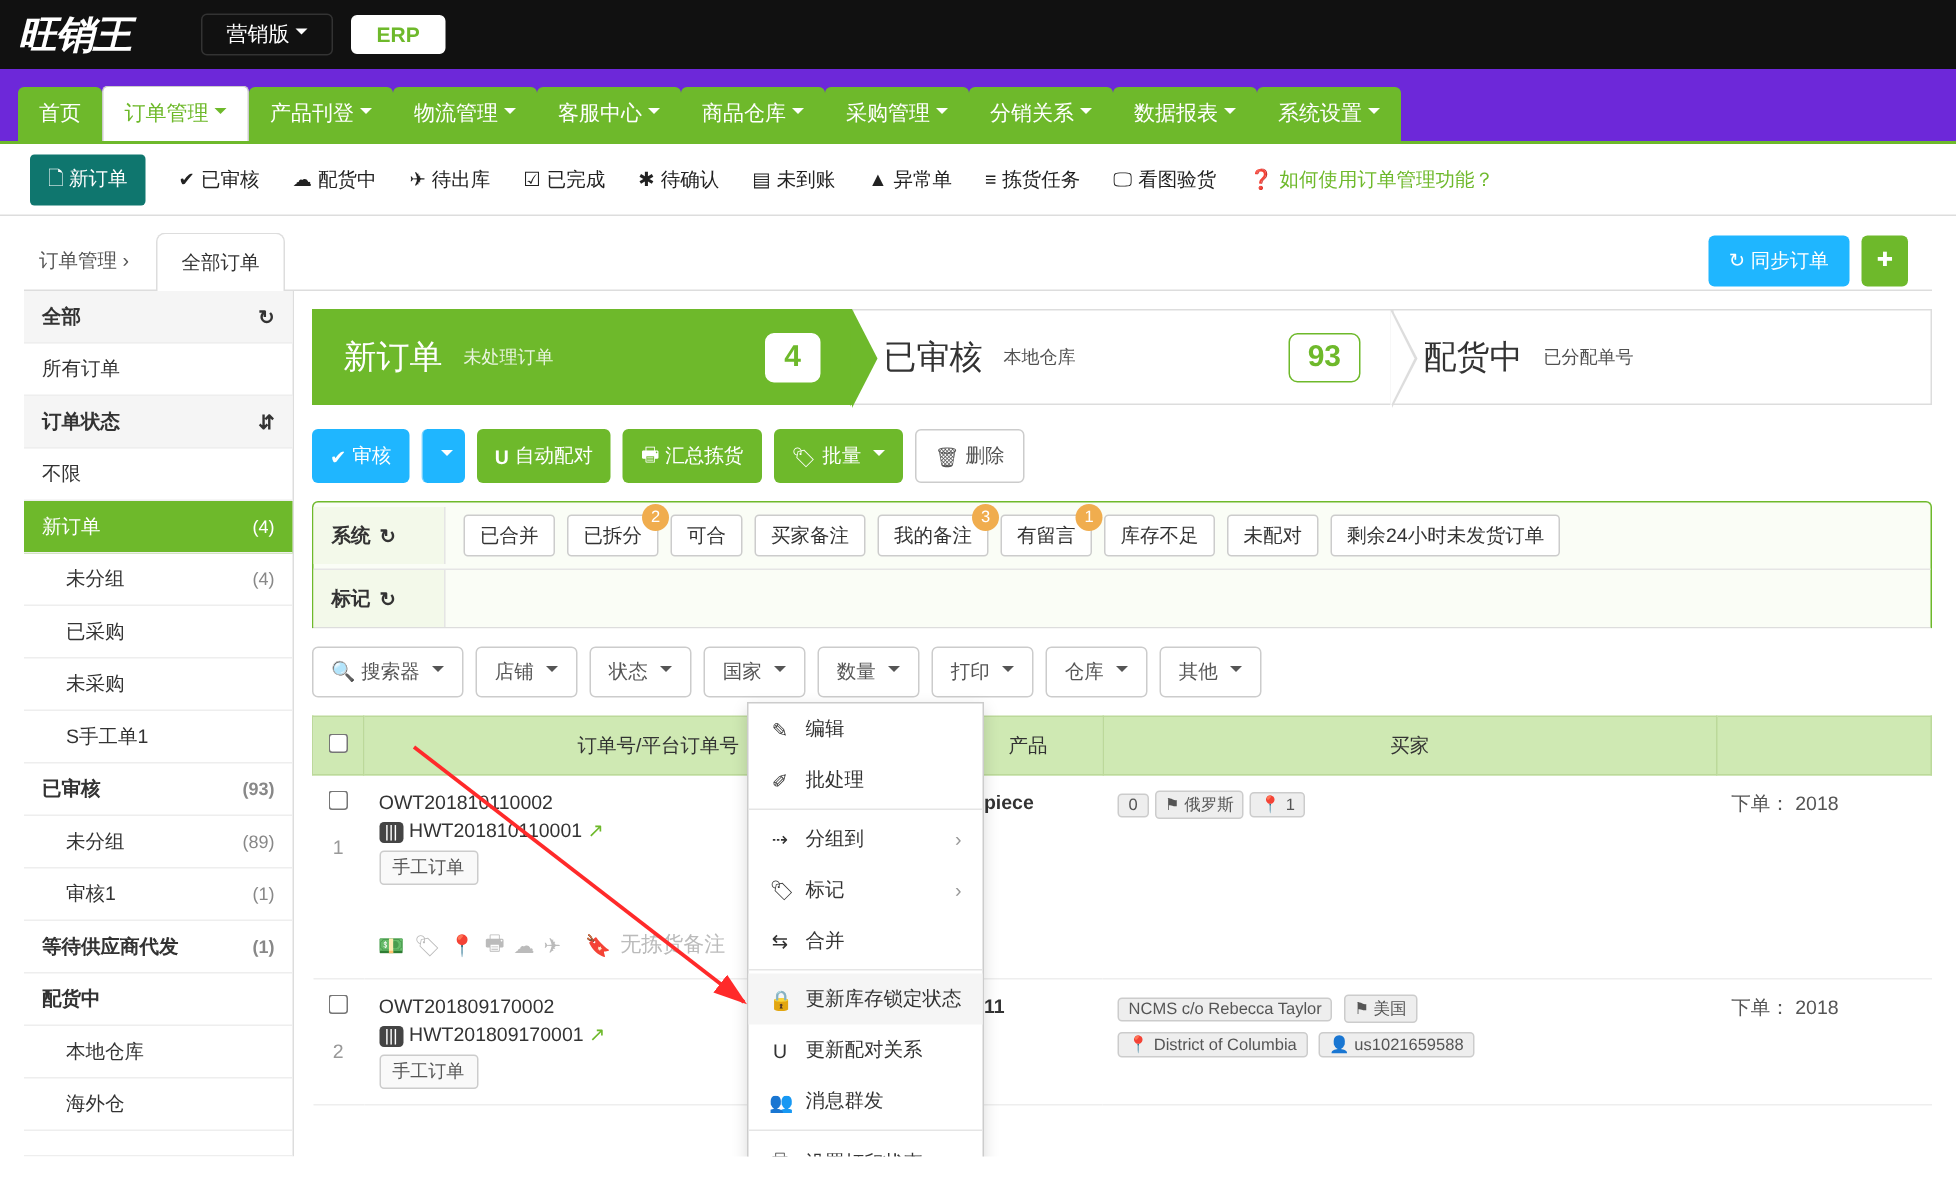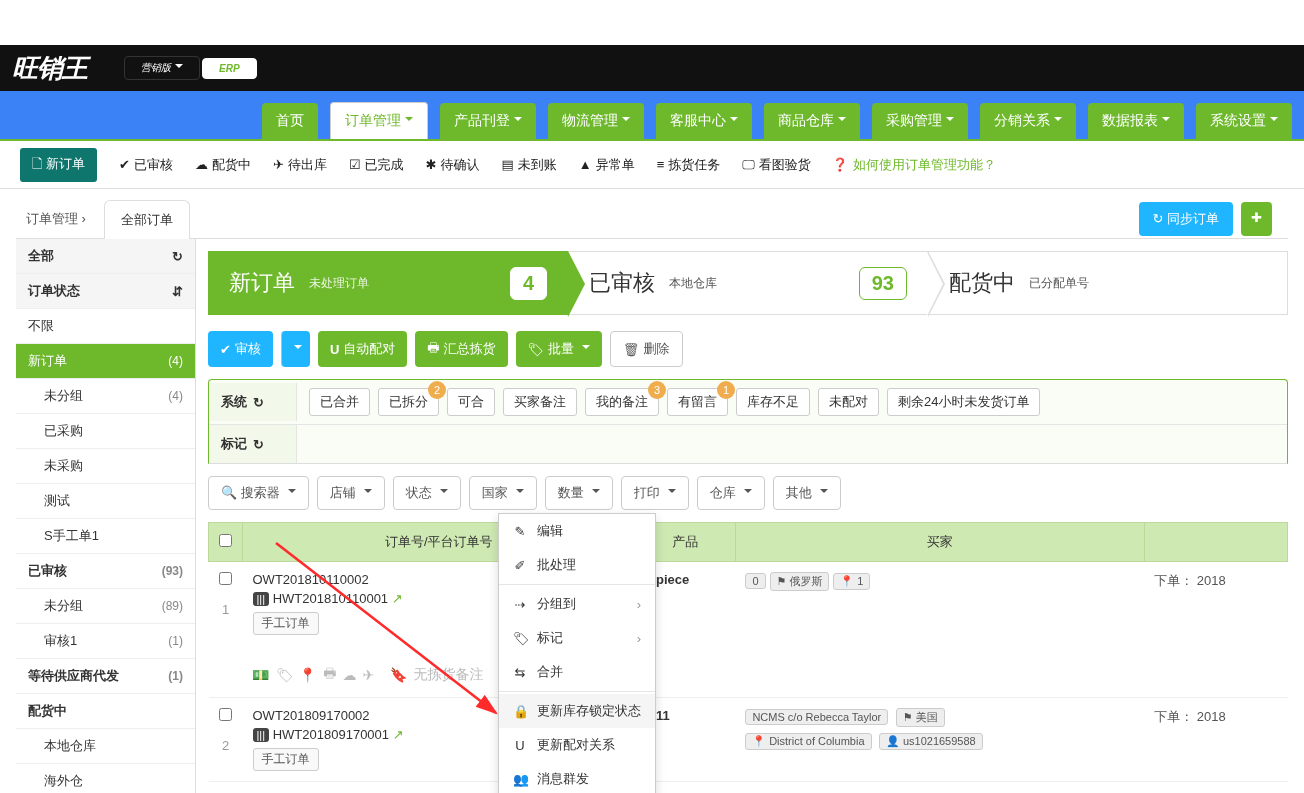--- a/index.html
+++ b/index.html
@@ -1,25 +1,25 @@
 <!DOCTYPE html>
 <html><head>
 <meta charset="utf-8">
 <style>
 * { box-sizing: border-box; margin: 0; padding: 0; }
 body { font-family: "Microsoft YaHei", Arial, sans-serif; font-size: 13px; color: #333; background: #fff; overflow-x: hidden; }
 
-.topbar { background: #111; height: 46px; display: flex; align-items: center; padding: 13px 12px; gap: 2px; margin-top: 45px; }
+.topbar { background: #111; height: 46px; display: flex; align-items: center; padding: 13px 12px; gap: 12px; }
 .logo { font-size: 26px; font-style: italic; font-weight: bold; color: #fff; letter-spacing: -1px; width: 110px; }
-.pill { padding: 4px 16px; border-radius: 4px; font-size: 10px; cursor: pointer; font-style: italic; }
+.pill { padding: 4px 16px; border-radius: 4px; font-size: 14px; cursor: pointer; }
 .pill-dark { background: #111; color: #fff; border: 1px solid #333; }
 .pill-white { background: #fff; color: #6eb92b; border: 1px solid #fff; font-weight: bold; }
 .caret::after { content: ""; display: inline-block; margin-left: 4px; border: 4px solid transparent; border-top-color: currentColor; vertical-align: middle; }
 
-.navbar { background: #3b82f6; height: 50px; display: flex; align-items: flex-end; padding: 0 12px; gap: 12px; border-bottom: 2px solid #6eb92b; justify-content: flex-end; }
+.navbar { background: #6d28d9; height: 50px; display: flex; align-items: flex-end; padding: 0 12px; gap: 0; border-bottom: 2px solid #6eb92b; }
 .navtab { background: #6eb92b; color: #fff; padding: 9px 14px; border-radius: 4px 4px 0 0; cursor: pointer; font-size: 14px; }
 .navtab.active { background: #fff; color: #6eb92b; border: 1px solid #ccc; border-bottom: none; }
 
 .subbar { background: #fff; height: 48px; display: flex; align-items: center; padding: 0 20px; gap: 22px; border-bottom: 1px solid #ddd; }
 .sub-btn-green { background: #0f766e; color: #fff; padding: 6px 12px; border-radius: 3px; cursor: pointer; }
 .sub-link { color: #222; cursor: pointer; display: flex; align-items: center; gap: 4px; }
 .sub-link.help { color: #6eb92b; }
 
 .crumb-row { display: flex; align-items: center; padding: 10px 32px 0 16px; gap: 0; }
 .crumb-left { display: flex; align-items: center; gap: 8px; }
@@ -136,43 +136,43 @@
     <span class="btn-green-sm">✚</span>
   </div>
 </div>
 
 <div class="body-row">
   <div class="sidebar" id="sidebar">
       <div class="side-item head">
         <span>全部</span>
         <span>↻</span>
       </div>
+      <div class="side-item">
+        <span>所有订单</span>
+      </div>
       <div class="side-item head">
         <span>订单状态</span>
         <span>⇵</span>
       </div>
       <div class="side-item">
         <span>不限</span>
       </div>
       <div class="side-item sel">
         <span>新订单</span>
         <span class="cnt">(4)</span>
       </div>
       <div class="side-item indent">
         <span>未分组</span>
         <span class="cnt">(4)</span>
       </div>
       <div class="side-item indent">
         <span>已采购</span>
       </div>
       <div class="side-item indent">
         <span>未采购</span>
-      </div>
-      <div class="side-item indent">
-        <span>测试</span>
       </div>
       <div class="side-item indent">
         <span>S手工单1</span>
       </div>
       <div class="side-item bold">
         <span>已审核</span>
         <span class="cnt">(93)</span>
       </div>
       <div class="side-item indent">
         <span>未分组</span>

